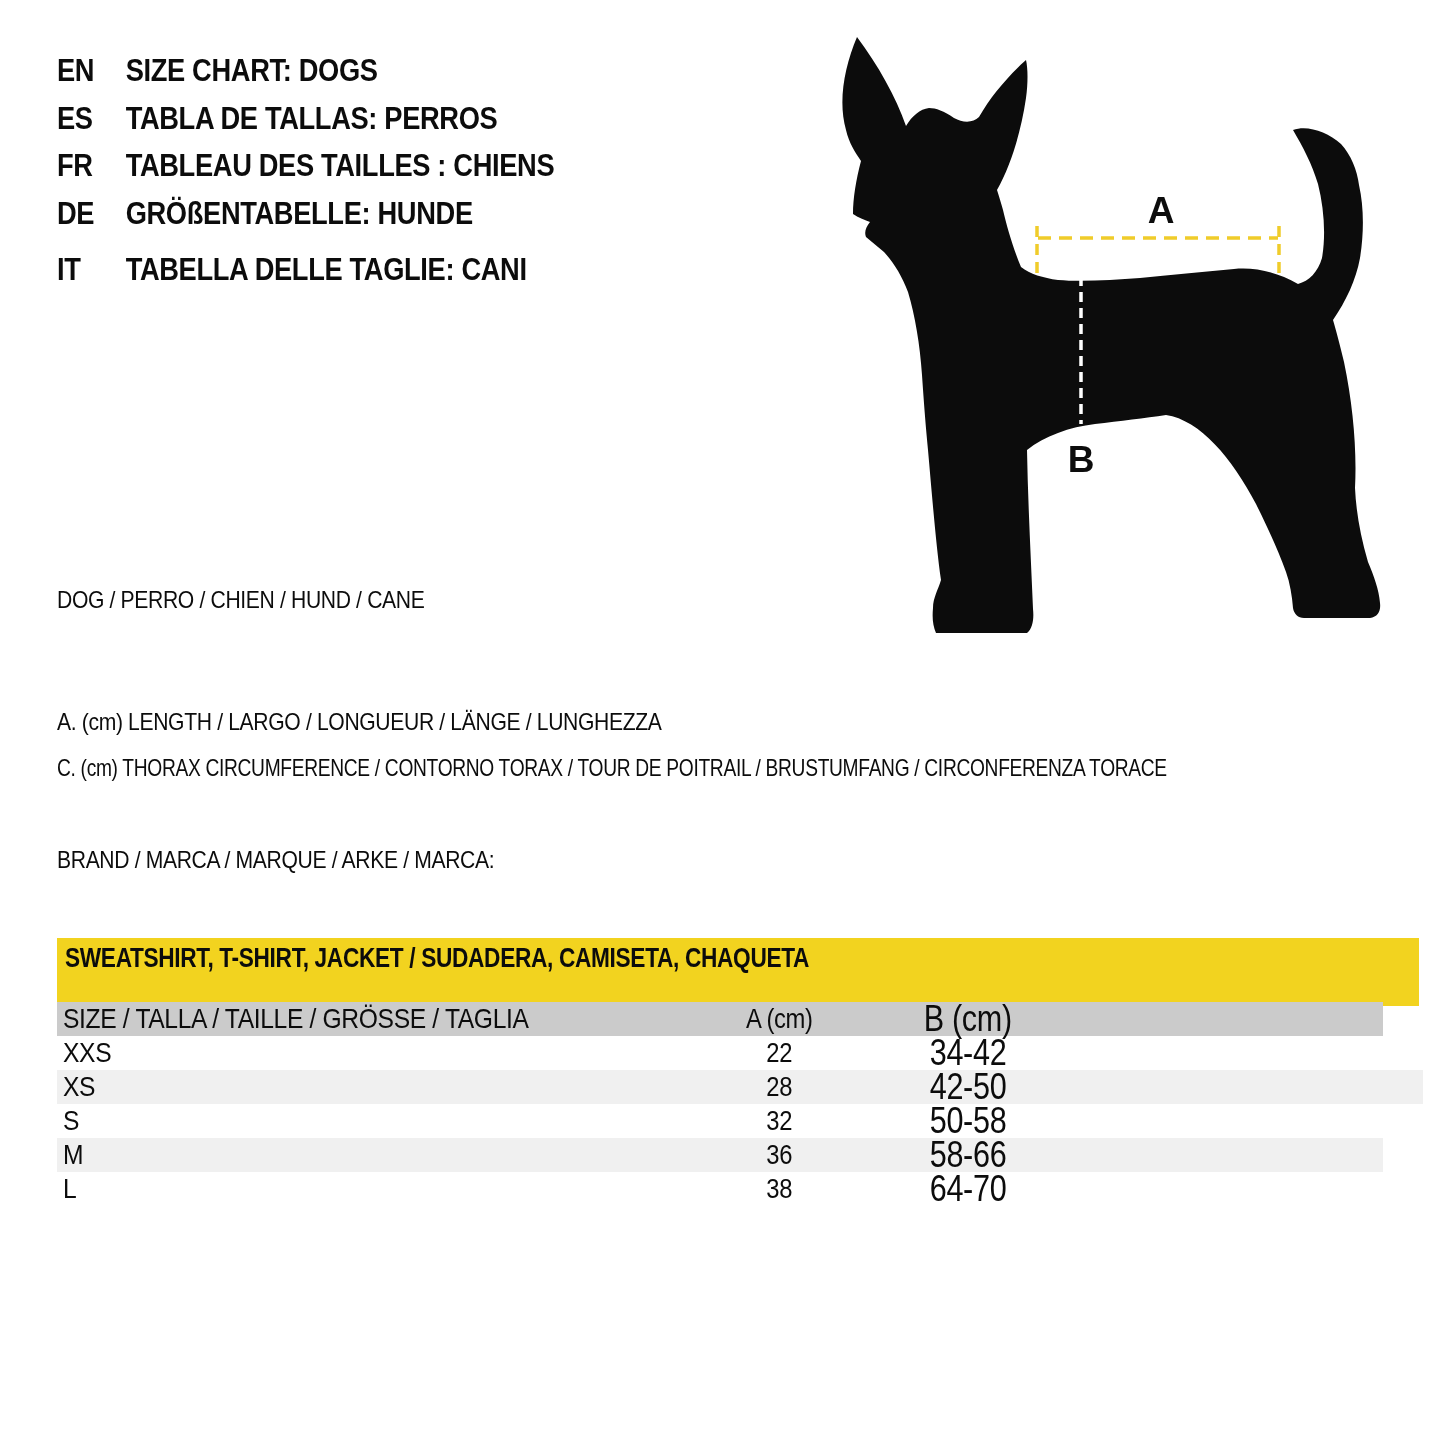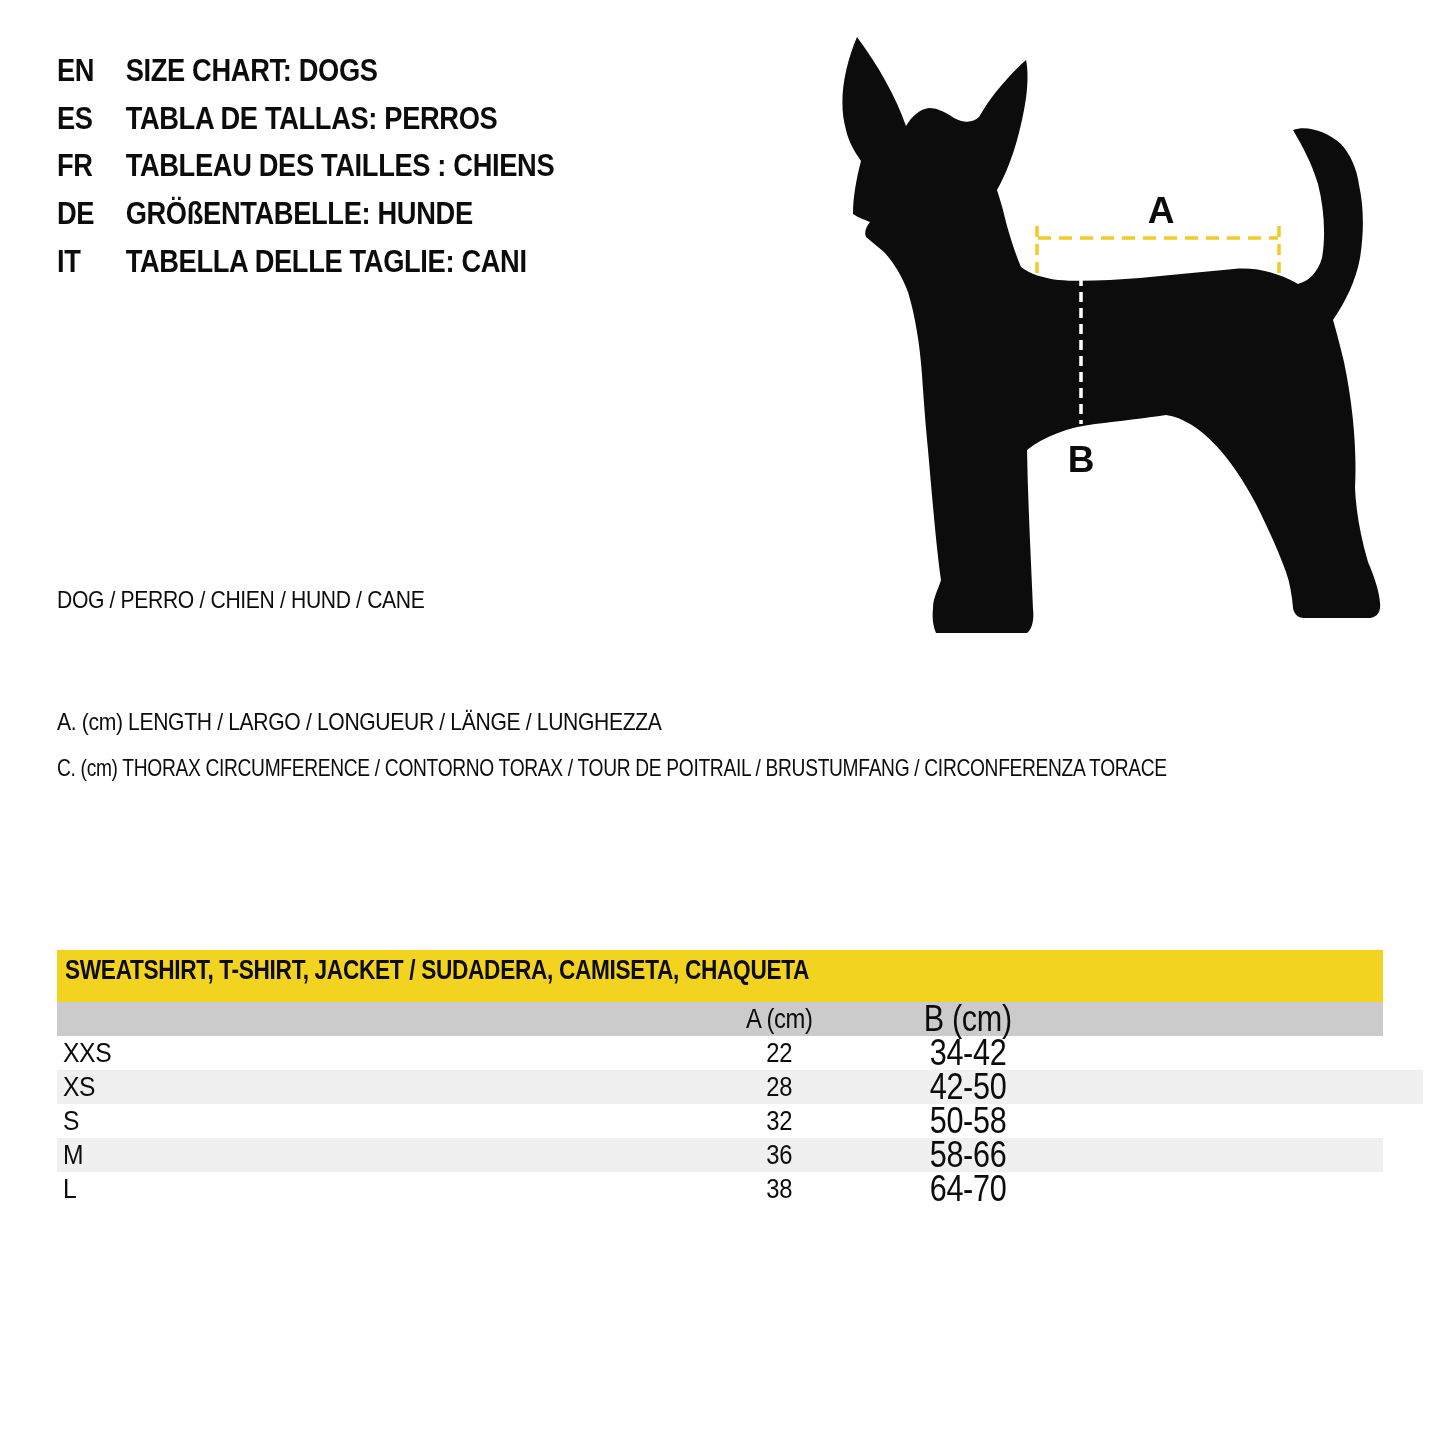--- a/index.html
+++ b/index.html
@@ -14,21 +14,21 @@
 
   
   .lang-row{position:absolute;left:57px;height:48px;line-height:48px;font-size:31px;font-weight:bold;}
   .lang-code{display:inline-block;width:78px;}
 
   
   .bodyline{position:absolute;left:57px;height:40px;line-height:40px;font-size:24px;}
 
   
   #size-table{position:absolute;left:57px;top:934px;width:1326px;height:272px;}
-  .t-yellow{position:absolute;left:0;top:16px;width:100%;height:68px;}
+  .t-yellow{position:absolute;left:0;top:4px;width:100%;height:68px;padding-left:36px;}
   .t-yellow .l1{position:absolute;left:8px;top:5px;height:30px;line-height:30px;font-size:27px;font-weight:bold;}
   .t-yellow .l2{position:absolute;left:8px;top:35px;height:30px;line-height:30px;font-size:27px;font-weight:bold;}
   .t-gray{position:absolute;left:0;top:68px;width:100%;height:34px;}
   .t-row{position:absolute;left:0;width:100%;height:34px;}
   .cell-size{position:absolute;left:6px;top:0;height:34px;line-height:34px;font-size:28px;}
   .cell-a{position:absolute;left:652px;width:140px;top:0;height:34px;line-height:34px;font-size:28px;text-align:center;}
   .cell-b{position:absolute;left:841px;width:140px;top:0;height:34px;line-height:34px;font-size:36px;text-align:center;}
 
   
   #dog-figure{position:absolute;left:830px;top:20px;width:580px;height:650px;}
@@ -36,21 +36,21 @@
 </head>
 <body>
 
 <div id="canvas">
 
   <div>
     <div class="lang-row" style="top:47px"><span class="cx"><span class="lang-code">EN</span><span>SIZE CHART: DOGS</span></span></div>
     <div class="lang-row" style="top:95px"><span class="cx"><span class="lang-code">ES</span><span>TABLA DE TALLAS: PERROS</span></span></div>
     <div class="lang-row" style="top:142px"><span class="cx"><span class="lang-code">FR</span><span>TABLEAU DES TAILLES : CHIENS</span></span></div>
     <div class="lang-row" style="top:190px"><span class="cx"><span class="lang-code">DE</span><span>GRÖßENTABELLE: HUNDE</span></span></div>
-    <div class="lang-row" style="top:238px"><span class="cx"><span class="lang-code">IT</span><span>TABELLA DELLE TAGLIE: CANI</span></span></div>
+    <div class="lang-row" style="top:246px"><span class="cx"><span class="lang-code">IT</span><span>TABELLA DELLE TAGLIE: CANI</span></span></div>
   </div>
 
   <svg id="dog-figure" viewBox="0 0 580 650" aria-hidden="true">
     <path fill="#0c0c0c" d="
       M 27 17
       C 14 48 8 82 16 110
       C 19 123 25 132 31 141
       C 26 160 23 178 23 194
       C 29 198 35 200 40 202
       C 36 207 34 212 36 217
@@ -105,26 +105,28 @@
     </g>
 
     <line x1="251" y1="256" x2="251" y2="404" stroke="#FFFFFF" stroke-width="3.5" stroke-dasharray="10 6" fill="none"></line>
     <text x="331" y="203" text-anchor="middle" font-size="37" font-weight="bold" fill="#0c0c0c">A</text>
     <text x="251" y="452" text-anchor="middle" font-size="37" font-weight="bold" fill="#0c0c0c">B</text>
   </svg>
 
   <div class="bodyline" style="top:580px"><span class="cx">DOG / PERRO / CHIEN / HUND / CANE</span></div>
   <div class="bodyline" style="top:702px"><span class="cx">A. (cm) LENGTH / LARGO / LONGUEUR / LÄNGE / LUNGHEZZA</span></div>
   <div class="bodyline" style="top:748px"><span class="cx82">C. (cm) THORAX CIRCUMFERENCE / CONTORNO TORAX / TOUR DE POITRAIL / BRUSTUMFANG / CIRCONFERENZA TORACE</span></div>
+  <div class="bodyline" style="top:840px"><span class="cx">BRAND / MARCA / MARQUE / ARKE / MARCA:</span></div>
 
   <div id="size-table">
     <div class="t-yellow" style="background: rgb(242, 211, 31);">
       <div class="l1"><span class="cx" style="transform:scaleX(.84)">SWEATSHIRT, T-SHIRT, JACKET / SUDADERA, CAMISETA, CHAQUETA</span></div>
     </div>
     <div class="t-gray" style="background: rgb(203, 203, 203);">
+      <div class="cell-size"><span class="cx">SIZE / TALLA / TAILLE / GRÖSSE / TAGLIA</span></div>
       <div class="cell-a"><span class="cxc">A (cm)</span></div>
       <div class="cell-b"><span class="cxc">B (cm)</span></div>
     </div>
 
     <div class="t-row" style="top:102px">
       <div class="cell-size"><span class="cx">XXS</span></div>
       <div class="cell-a"><span class="cxc">22</span></div>
       <div class="cell-b"><span class="cxc">34-42</span></div>
     </div>
     <div class="t-row t-alt" style="top: 136px; background: rgb(240, 240, 240); padding-left: 40px;">

